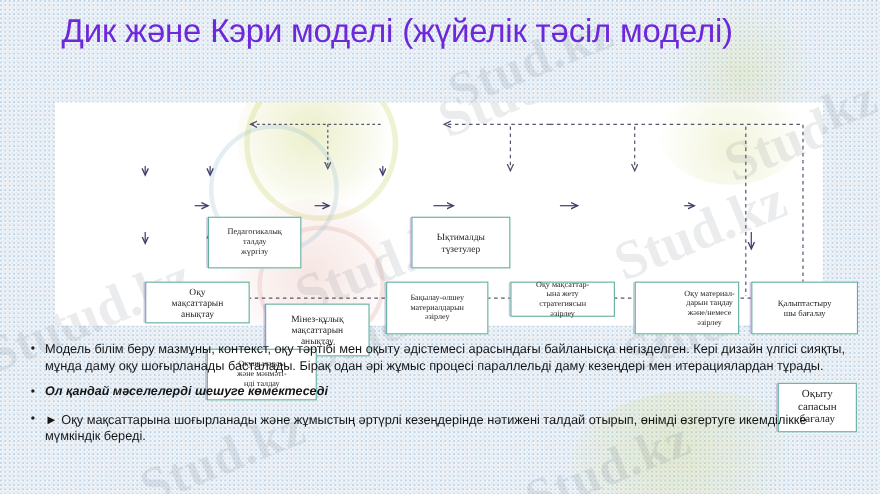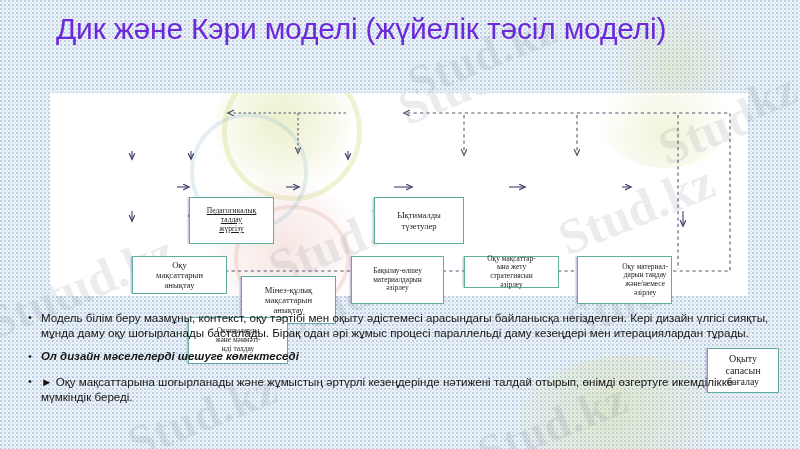--- a/index.html
+++ b/index.html
@@ -123,21 +123,21 @@
     display: flex;
     align-items: center;
     justify-content: center;
     text-align: center;
     font-family: "Liberation Serif", serif;
     color: #1d1d1d;
     line-height: 1.18;
   }
   .node span { display: block; padding: 0 3px; }
 
-  .n-ped   { left: 139px; top: 104px; width: 85px;  height: 47px; font-size: 7.6px; text-decoration: underline; }
+  .n-ped   { left: 139px; top: 104px; width: 85px;  height: 47px; font-size: 7.6px; }
   .n-ikt   { left: 298px; top: 104px; width: 90px;  height: 47px; font-size: 8.6px; margin-left: 26px; }
   .n-oku1  { left: 82px;  top: 163px; width: 95px;  height: 38px; font-size: 8.6px; }
   .n-mnz   { left: 191px; top: 163px; width: 95px;  height: 48px; font-size: 8.6px; }
   .n-bqm   { left: 301px; top: 163px; width: 93px;  height: 48px; font-size: 7.4px; }
   .n-strat { left: 414px; top: 163px; width: 95px;  height: 32px; font-size: 7.4px; }
   .n-mtrl  { left: 527px; top: 163px; width: 95px;  height: 48px; font-size: 7.4px; }
   .n-qlp   { left: 633px; top: 163px; width: 97px;  height: 48px; font-size: 7.8px; }
   .n-oqsh  { left: 138px; top: 224px; width: 100px;  height: 47px; font-size: 7.4px; }
   .n-oqt   { left: 657px; top: 227px; width: 72px;  height: 45px; font-size: 10px; margin-top: 28px; }
 
@@ -288,40 +288,43 @@
     </div>
     <div class="node n-bqm" style="border-color: rgb(95, 174, 156);">
       <span>Бақылау-өлшеу<br>материалдарын<br>әзірлеу</span>
     </div>
     <div class="node n-strat" style="border-color: rgb(95, 174, 156);">
       <span>Оқу мақсаттар-<br>ына жету<br>стратегиясын<br>әзірлеу</span>
     </div>
     <div class="node n-mtrl" style="border-color: rgb(95, 174, 156); justify-content: flex-end;">
       <span>Оқу материал-<br>дарын таңдау<br>және/немесе<br>әзірлеу</span>
     </div>
+    <div class="node n-qlp" style="border-color: rgb(95, 174, 156);">
+      <span>Қалыптастыру<br>шы бағалау</span>
+    </div>
     <div class="node n-oqsh" style="border-color: rgb(95, 174, 156);">
       <span>Оқушыларды<br>және мәнмәті-<br>нді талдау</span>
     </div>
     <div class="node n-oqt" style="border-color: rgb(95, 174, 156);">
       <span>Оқыту<br>сапасын<br>бағалау</span>
     </div>
 
   </div>
 </div>
 
 <div id="bullets">
 
   <div class="bullet-row">
     <div class="bullet-dot">•</div>
     <div class="bullet-text">Модель білім беру мазмұны, контекст, оқу тәртібі мен оқыту әдістемесі арасындағы байланысқа негізделген. Кері дизайн үлгісі сияқты, мұнда даму оқу шоғырланады басталады. Бірақ одан әрі жұмыс процесі параллельді даму кезеңдері мен итерациялардан тұрады.</div>
   </div>
 
   <div class="bullet-row">
     <div class="bullet-dot">•</div>
-    <div class="bullet-text em">Ол дизайн мәселелерді шешуге көмектеседі</div>
+    <div class="bullet-text em">Ол қандай мәселелерді шешуге көмектеседі</div>
   </div>
 
   <div class="bullet-row">
     <div class="bullet-dot">•</div>
     <div class="bullet-text">► Оқу мақсаттарына шоғырланады және жұмыстың әртүрлі кезеңдерінде нәтижені талдай отырып, өнімді өзгертуге икемділікке мүмкіндік береді.</div>
   </div>
 
 </div>
 
 </body></html>

